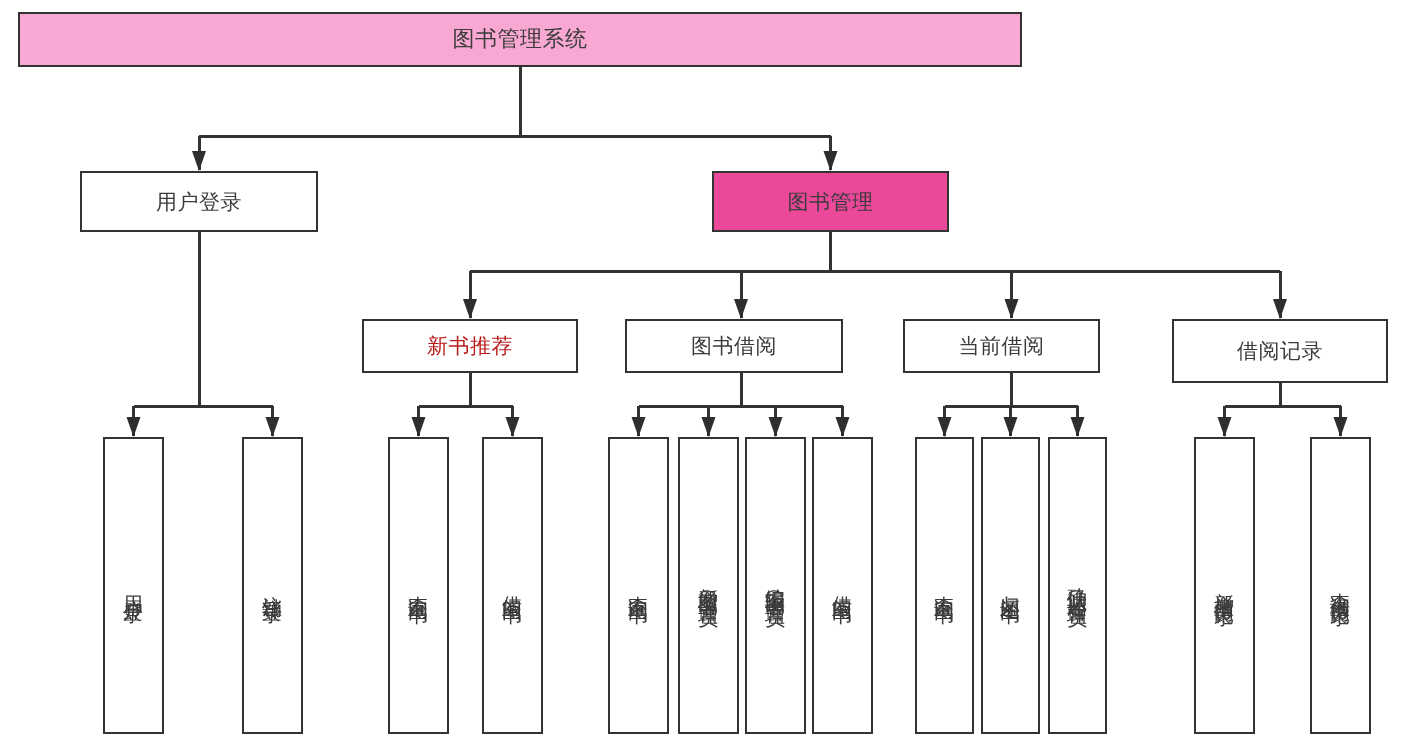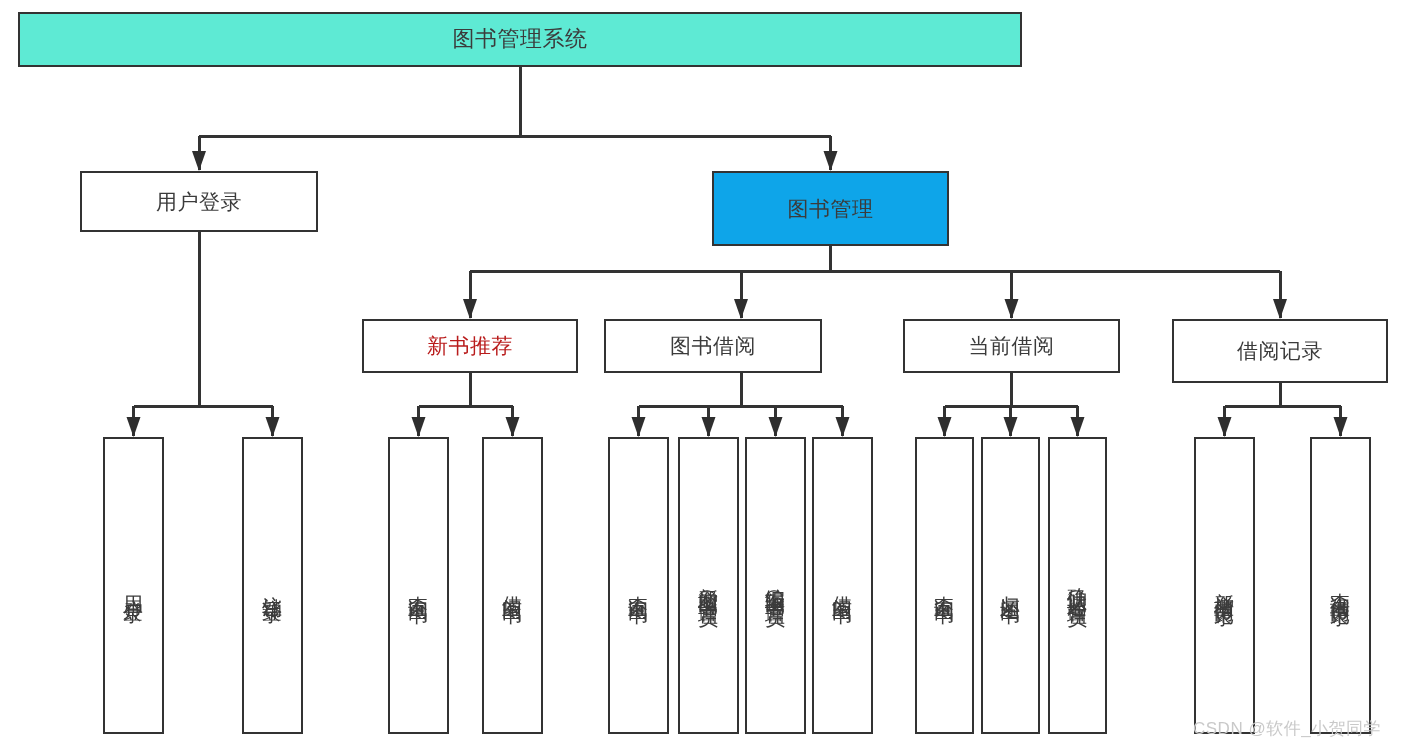--- a/index.html
+++ b/index.html
@@ -117,36 +117,36 @@
       <path d="M 1070.5 417 L 1084.5 417 L 1077.5 437 Z" fill="#2e2e2e"></path>
       <line x1="1280" y1="373" x2="1280" y2="406" stroke="#333333" stroke-width="3" shape-rendering="crispEdges"></line>
       <line x1="1224.5" y1="406" x2="1340.5" y2="406" stroke="#333333" stroke-width="3" shape-rendering="crispEdges"></line>
       <line x1="1224.5" y1="406" x2="1224.5" y2="436" stroke="#333333" stroke-width="3" shape-rendering="crispEdges"></line>
       <path d="M 1217.5 417 L 1231.5 417 L 1224.5 437 Z" fill="#2e2e2e"></path>
       <line x1="1340.5" y1="406" x2="1340.5" y2="436" stroke="#333333" stroke-width="3" shape-rendering="crispEdges"></line>
       <path d="M 1333.5 417 L 1347.5 417 L 1340.5 437 Z" fill="#2e2e2e"></path>
     </svg>
 
   <div id="node-layer">
-      <div class="node-box root" style="left: 18px; top: 12px; width: 1004px; height: 55px; border-color: rgb(51, 51, 51); background: #5eead4;">
+      <div class="node-box root" style="left: 18px; top: 12px; width: 1004px; height: 55px; border-color: rgb(51, 51, 51); background: #f9a8d4;">
         <span class="node-label" style="color: rgb(59, 59, 59);">图书管理系统</span>
       </div>
       <div class="node-box" style="left: 80px; top: 171px; width: 238px; height: 61px; border-color: rgb(51, 51, 51); background: rgb(255, 255, 255);">
         <span class="node-label" style="color: rgb(59, 59, 59);">用户登录</span>
       </div>
-      <div class="node-box" style="left: 712px; top: 171px; width: 237px; height: 75px; border-color: rgb(51, 51, 51); background: #0ea5e9;">
+      <div class="node-box" style="left: 712px; top: 171px; width: 237px; height: 61px; border-color: rgb(51, 51, 51); background: #ec4899;">
         <span class="node-label" style="color: rgb(59, 59, 59);">图书管理</span>
       </div>
       <div class="node-box" style="left: 362px; top: 319px; width: 216px; height: 54px; border-color: rgb(51, 51, 51); background: rgb(255, 255, 255);">
         <span class="node-label" style="color: #b91c1c;">新书推荐</span>
       </div>
-      <div class="node-box" style="left: 604px; top: 319px; width: 218px; height: 54px; border-color: rgb(51, 51, 51); background: rgb(255, 255, 255);">
+      <div class="node-box" style="left: 625px; top: 319px; width: 218px; height: 54px; border-color: rgb(51, 51, 51); background: rgb(255, 255, 255);">
         <span class="node-label" style="color: rgb(59, 59, 59);">图书借阅</span>
       </div>
-      <div class="node-box" style="left: 903px; top: 319px; width: 217px; height: 54px; border-color: rgb(51, 51, 51); background: rgb(255, 255, 255);">
+      <div class="node-box" style="left: 903px; top: 319px; width: 197px; height: 54px; border-color: rgb(51, 51, 51); background: rgb(255, 255, 255);">
         <span class="node-label" style="color: rgb(59, 59, 59);">当前借阅</span>
       </div>
       <div class="node-box" style="left: 1172px; top: 319px; width: 216px; height: 64px; border-color: rgb(51, 51, 51); background: rgb(255, 255, 255);">
         <span class="node-label" style="color: rgb(59, 59, 59);">借阅记录</span>
       </div>
       <div class="node-box vertical" style="left: 103px; top: 437px; width: 61px; height: 297px; border-color: rgb(51, 51, 51); background: rgb(255, 255, 255);">
         <span class="node-label" style="color: rgb(59, 59, 59);">用户登录</span>
       </div>
       <div class="node-box vertical" style="left: 242px; top: 437px; width: 61px; height: 297px; border-color: rgb(51, 51, 51); background: rgb(255, 255, 255);">
         <span class="node-label" style="color: rgb(59, 59, 59);">注销登录</span>
@@ -179,14 +179,13 @@
         <span class="node-label" style="color: rgb(59, 59, 59);">确认归还（管理员）</span>
       </div>
       <div class="node-box vertical" style="left: 1194px; top: 437px; width: 61px; height: 297px; border-color: rgb(51, 51, 51); background: rgb(255, 255, 255);">
         <span class="node-label" style="color: rgb(59, 59, 59);">新增借阅记录</span>
       </div>
       <div class="node-box vertical" style="left: 1310px; top: 437px; width: 61px; height: 297px; border-color: rgb(51, 51, 51); background: rgb(255, 255, 255);">
         <span class="node-label" style="color: rgb(59, 59, 59);">查询借阅记录</span>
       </div>
     </div>
 
-  <div class="watermark" style="left: 1193px; top: 717px; color: rgb(201, 201, 201);">CSDN @软件_小贺同学</div>
 </div>
 
 </body></html>

